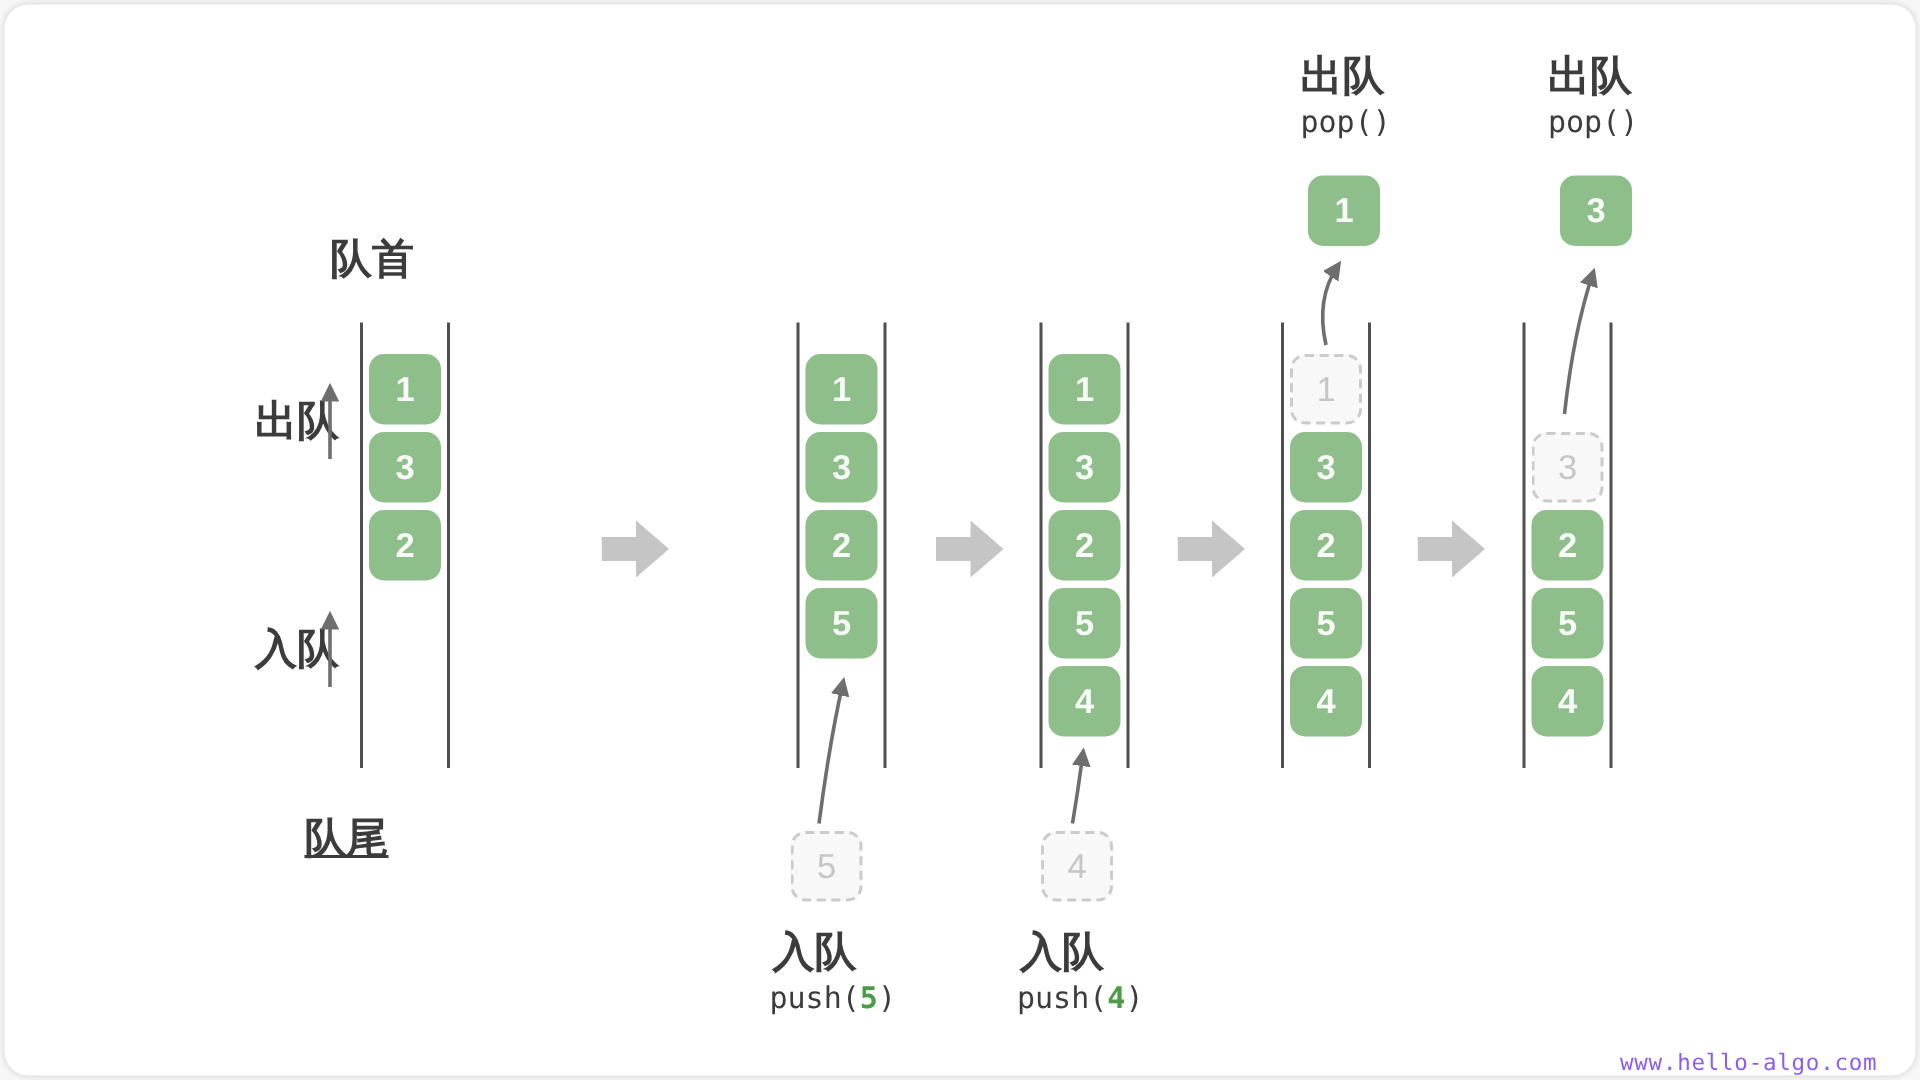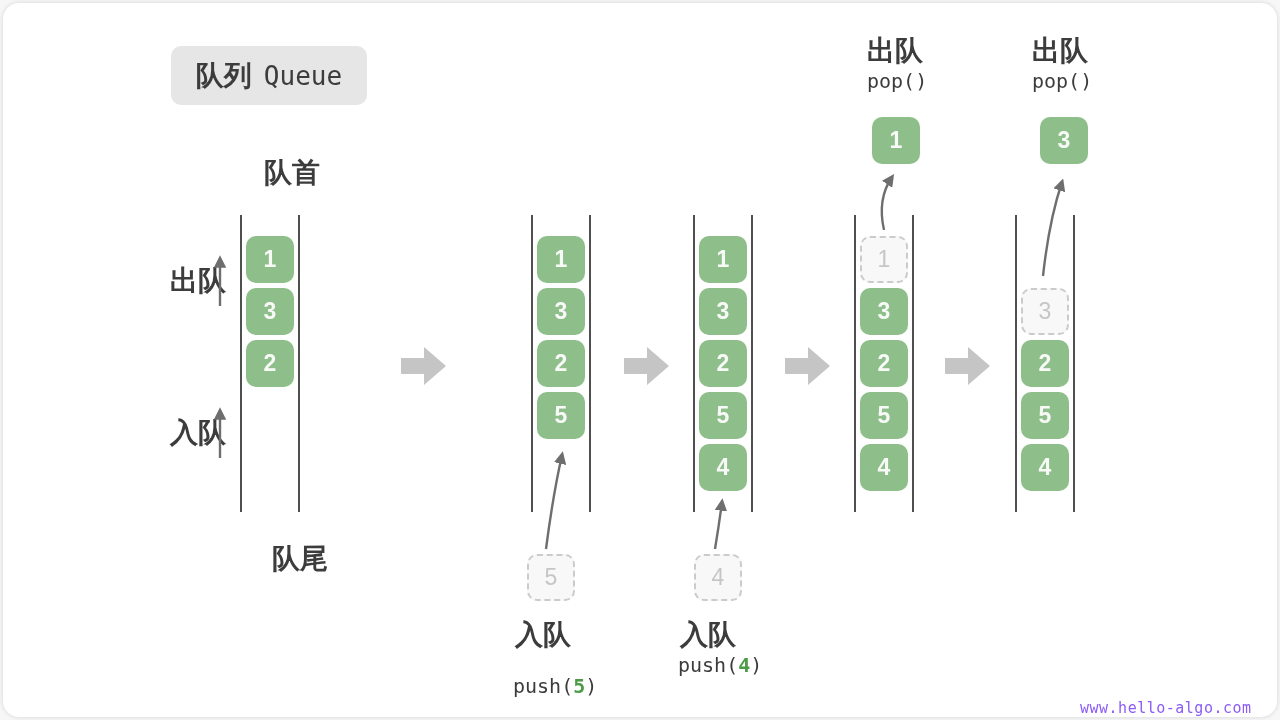--- a/index.html
+++ b/index.html
@@ -20,21 +20,21 @@
   .title-box{
     left:168px;top:43px;width:196px;height:59px;
     background:var(--title-bg,#e6e6e6);border-radius:10px;
     display:flex;align-items:center;justify-content:center;gap:12px;
   }
   .title-zh{font-size:28px;font-weight:700;color:var(--text-dark,#3c3c3c);}
   .title-en{font-size:26px;color:var(--text-dark,#3c3c3c);font-family:"DejaVu Sans Mono",monospace;}
 
   
   .zh-label{font-size:28px;font-weight:700;color:var(--text-dark,#3c3c3c);line-height:1.1;white-space:nowrap;}
-  .centered{text-align:right;}
+  .centered{text-align:left;}
 
   
   .code{font-family:"DejaVu Sans Mono",monospace;font-size:20px;color:var(--text-dark,#3c3c3c);white-space:nowrap;}
   .code .arg{color:var(--accent-green,#4c9b47);font-weight:700;}
 
   
   .queue-col{
     width:60px;height:297px;top:212px;
     border-left:2px solid #4f4f4f;border-right:2px solid #4f4f4f;
     box-sizing:border-box;
@@ -71,27 +71,23 @@
   .watermark{
     font-family:"DejaVu Sans Mono",monospace;font-size:15px;
     color:#8b5cf6;letter-spacing:0.5px;white-space:nowrap;margin-top:19px;
   }
 </style>
 </head>
 <body>
 
 <div class="card">
 
-  <div class="abs title-box">
-    <span class="title-zh">队列</span>
-    <span class="title-en">Queue</span>
-  </div>
 
   <div class="abs zh-label centered" style="left:217px;top:155px;width:100px;">队首</div>
-  <div class="abs zh-label centered" style="left:225px;top:541px;width:100px;">队尾</div>
+  <div class="abs zh-label centered" style="left:200px;top:541px;width:100px;text-decoration:underline;">队尾</div>
 
   <div class="abs zh-label" style="left:167px;top:263px;">出队</div>
   <div class="abs zh-label" style="left:167px;top:415px;">入队</div>
 
   <div class="abs queue-col" style="left:237px;">
       <div class="cell" style="top: 21px;">1</div>
       <div class="cell" style="top: 73px;">3</div>
       <div class="cell" style="top: 125px;">2</div>
     </div>
   <div class="abs queue-col" style="left:528px;">
@@ -131,21 +127,21 @@
       <path d="M0,11 L23,11 L23,0 L45,19 L23,38 L23,27 L0,27 Z"></path>
     </svg>
   <svg class="abs block-arrow" style="left:942px;top:344px;" viewBox="0 0 45 38">
       <path d="M0,11 L23,11 L23,0 L45,19 L23,38 L23,27 L0,27 Z"></path>
     </svg>
 
   <div class="abs ghost-box" style="left:524px;top:551px;">5</div>
   <div class="abs ghost-box" style="left:691px;top:551px;">4</div>
 
   <div class="abs zh-label" style="left:512px;top:617px;">入队</div>
-  <div class="abs code" style="left:510px;top:671px;"><span>push(</span><span class="arg">5</span><span>)</span></div>
+  <div class="abs code" style="left:510px;top:650px;"><span>push(</span><span class="arg">5</span><span>)</span></div>
 
   <div class="abs zh-label" style="left:677px;top:617px;">入队</div>
   <div class="abs code" style="left:675px;top:650px;"><span>push(</span><span class="arg">4</span><span>)</span></div>
 
   <div class="abs zh-label" style="left:864px;top:33px;">出队</div>
   <div class="abs code" style="left:864px;top:66px;">pop()</div>
   <div class="abs float-cell" style="left:869px;top:114px;">1</div>
 
   <div class="abs zh-label" style="left:1029px;top:33px;">出队</div>
   <div class="abs code" style="left:1029px;top:66px;">pop()</div>

